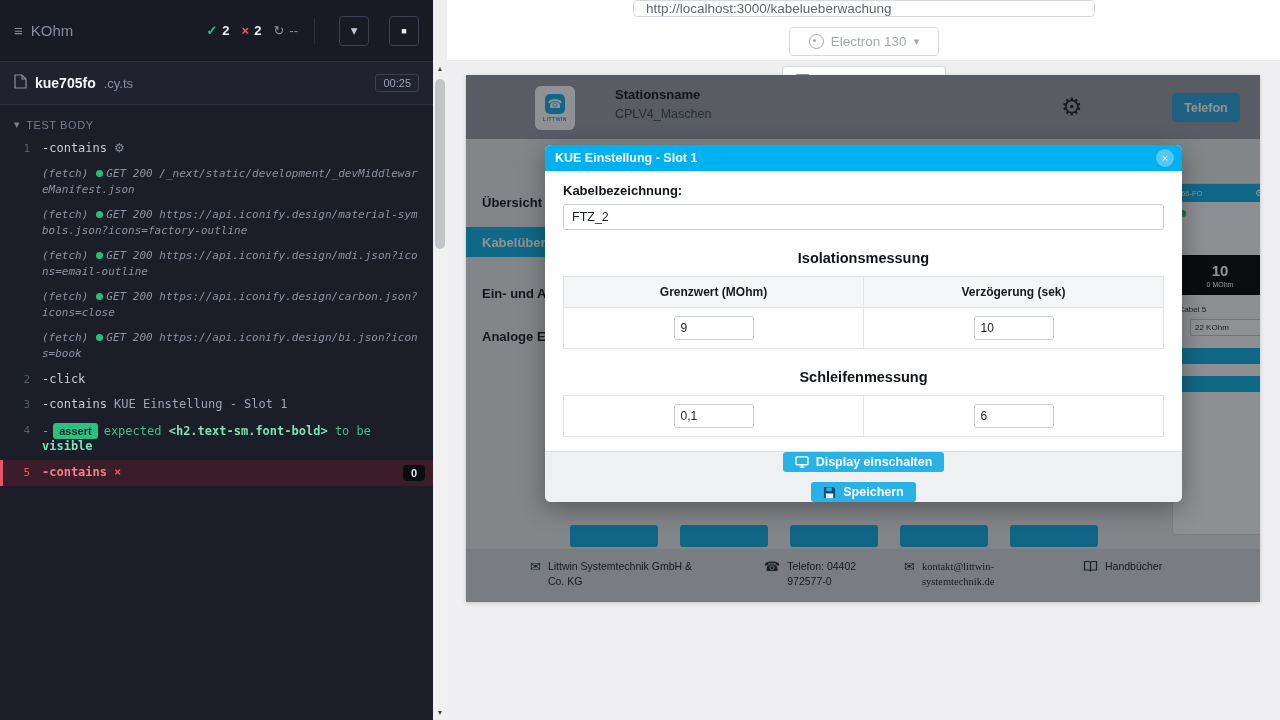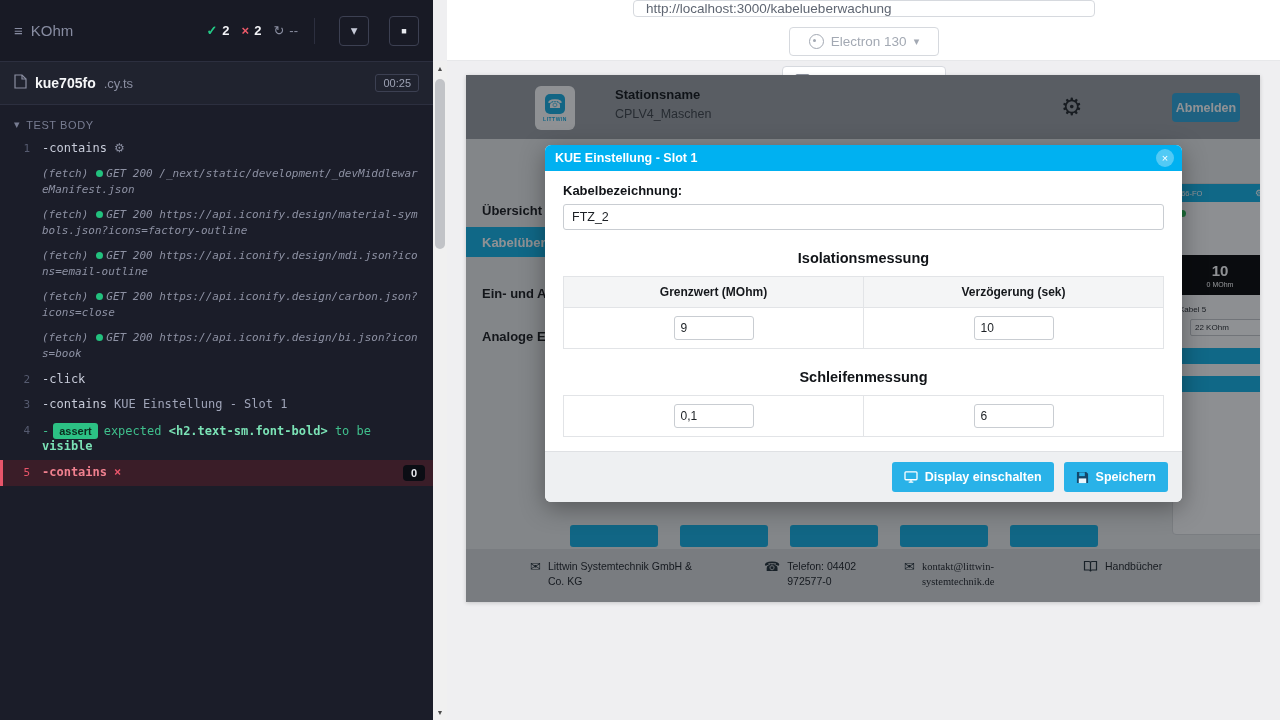--- a/index.html
+++ b/index.html
@@ -67,21 +67,21 @@
   .app-header{position:absolute;left:0;top:0;width:794px;height:64px;background:#9ba0a5;}
   .app-logo{position:absolute;left:69px;top:11px;width:40px;height:44px;background:#fff;border-radius:6px;display:flex;flex-direction:column;align-items:center;justify-content:center;gap:2px;}
   .logo-glyph{width:20px;height:20px;background:#18aee2;border-radius:5px;display:flex;align-items:center;justify-content:center;color:#fff;font-size:12px;}
   .logo-word{font-size:5px;font-weight:bold;color:#18aee2;letter-spacing:.5px;}
   .station{position:absolute;left:149px;top:12px;}
   .station-label{font-size:13px;font-weight:bold;color:#14171a;}
   .station-value{font-size:12.5px;color:#3f444a;margin-top:5px;}
   .app-gear{position:absolute;left:595px;top:18px;font-size:24px;color:#24282c;cursor:pointer;}
   .logout-btn{position:absolute;left:706px;top:18px;width:68px;height:29px;background:#2fa7dc;color:#fff;font-size:12.5px;font-weight:bold;border:none;border-radius:4px;display:flex;align-items:center;justify-content:center;cursor:pointer;}
   .nav-item{position:absolute;left:16px;font-size:13px;font-weight:bold;color:#1b1d1f;cursor:pointer;}
-  .nav-overview{top:128px;}
+  .nav-overview{top:120px;}
   .nav-active{position:absolute;left:0;top:152px;width:230px;height:30px;background:#15b4e8;color:#fff;display:flex;align-items:center;padding-left:16px;font-size:13px;font-weight:bold;cursor:pointer;}
   .nav-io{top:211px;}
   .nav-analog{top:254px;}
   .preview-card{position:absolute;left:706px;top:108px;width:96px;height:352px;background:#fbfbfc;border-radius:4px;border:1px solid #d8dadd;box-sizing:border-box;overflow:hidden;}
   .pc-head{height:18px;background:#15b4e8;color:#fff;font-size:7.5px;display:flex;align-items:center;justify-content:space-between;padding:0 4px;}
   .pc-gear{font-size:9px;color:#fff;}
   .pc-dot{width:7px;height:7px;border-radius:50%;background:#2fc05a;margin:8px 0 0 6px;}
   .pc-display{margin:38px 5px 0 5px;background:#0a0a0a;border-radius:2px;height:40px;display:flex;flex-direction:column;align-items:center;justify-content:center;color:#fff;}
   .pc-display .big{font-size:15px;font-weight:bold;line-height:1;}
   .pc-display .small{font-size:7px;margin-top:3px;}
@@ -110,21 +110,21 @@
   .modal-title{color:#fff;font-size:12.5px;font-weight:bold;}
   .modal-close{margin-left:auto;width:18px;height:18px;border-radius:50%;background:rgba(255,255,255,.32);color:#fff;font-size:11px;display:flex;align-items:center;justify-content:center;cursor:pointer;line-height:1;}
   .modal-body{padding:12px 18px 0 18px;}
   .field-label{font-size:13px;font-weight:bold;color:#111418;}
   .modal-input-wide{display:block;width:100%;height:26px;margin-top:6px;border:1px solid #c9cdd2;border-radius:3px;padding:0 8px;box-sizing:border-box;font-size:12.5px;color:#1c2025;font-family:"Liberation Sans",sans-serif;outline:none;}
   .section-heading{text-align:center;font-size:14.5px;font-weight:bold;color:#111418;margin:20px 0 10px 0;}
   .m-table{width:100%;border-collapse:collapse;}
   .m-table th{background:#f4f5f6;border:1px solid #e2e4e7;height:28px;font-size:12px;font-weight:bold;color:#15181c;width:50%;}
   .m-table td{border:1px solid #e2e4e7;height:38px;text-align:center;}
   .cell-input{width:80px;height:24px;border:1px solid #c9cdd2;border-radius:3px;padding:0 6px;box-sizing:border-box;font-size:12px;color:#1c2025;font-family:"Liberation Sans",sans-serif;outline:none;}
-  .modal-footer{margin-top:14px;height:50px;background:#eef0f2;border-top:1px solid #dfe1e4;border-radius:0 0 6px 6px;display:flex;align-items:center;justify-content:flex-end;gap:10px;padding:0 14px;}
+  .modal-footer{margin-top:14px;height:50px;background:#eef0f2;border-top:1px solid #dfe1e4;border-radius:0 0 6px 6px;display:flex;align-items:center;justify-content:flex-end;gap:10px;padding:0 14px;flex-direction:column;}
   .modal-btn{height:30px;border:none;border-radius:3px;background:#29b2e8;color:#fff;font-size:12.5px;font-weight:bold;display:flex;align-items:center;gap:7px;padding:0 12px;cursor:pointer;font-family:"Liberation Sans",sans-serif;}
   .btn-icon-svg{display:flex;align-items:center;}
 </style>
 </head>
 <body>
 
 <div class="root">
 
   <aside class="cy-panel">
 
@@ -259,21 +259,21 @@
       <div class="app-header">
         <div class="app-logo">
           <span class="logo-glyph">☎</span>
           <span class="logo-word">LITTWIN</span>
         </div>
         <div class="station">
           <div class="station-label">Stationsname</div>
           <div class="station-value">CPLV4_Maschen</div>
         </div>
         <span class="app-gear">⚙</span>
-        <button class="logout-btn">Abmelden</button>
+        <button class="logout-btn">Telefon</button>
       </div>
 
       <div class="nav-item nav-overview">Übersicht</div>
       <div class="nav-active">Kabelüberw</div>
       <div class="nav-item nav-io">Ein- und Au</div>
       <div class="nav-item nav-analog">Analoge Ei</div>
 
       <div class="preview-card">
         <div class="pc-head">
           <span>766-FO</span>

